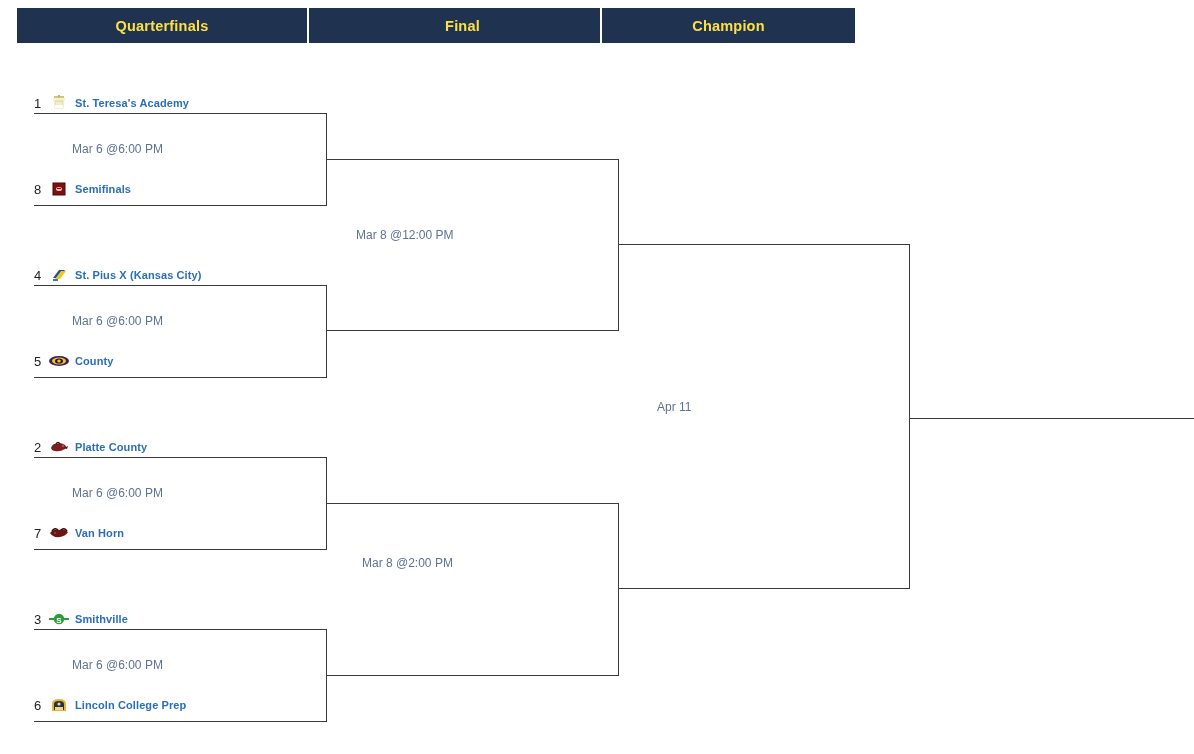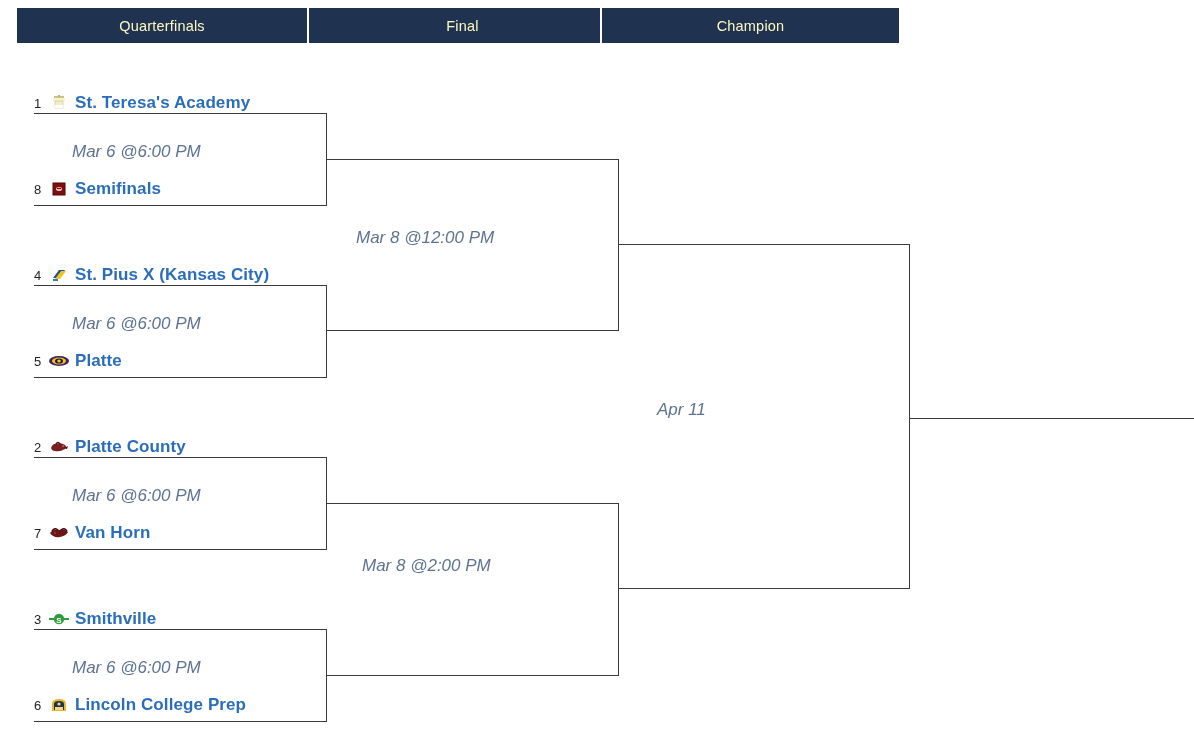--- a/index.html
+++ b/index.html
@@ -19,35 +19,35 @@
 
   
   #round-header {
     position: absolute;
     left: 17px; top: 8px;
     width: 1177px; height: 35px;
     display: flex;
   }
   .round-head {
     background: #1f3350;
-    color: #fef9c3;
+    color: #fde047;
     font-size: 14.5px;
-    font-weight: normal;
+    font-weight: bold;
     letter-spacing: .2px;
     display: flex;
     align-items: center;
     justify-content: center;
     height: 35px;
     margin-right: 2px;
   }
   .round-head:last-child { margin-right: 0; }
   .rh-qf  { width: 290px; }
   .rh-sf  { width: 291px; }
   .rh-fin { width: 291px; padding-left: 16px; }
-  .rh-ch  { width: 297px; }
+  .rh-ch  { width: 253px; }
 
   
   .team-row {
     position: absolute;
     height: 20px;
     display: flex;
     align-items: center;
     white-space: nowrap;
   }
   .seed {
@@ -60,33 +60,32 @@
   .logo {
     width: 22px;
     height: 16px;
     margin-right: 5px;
     flex: 0 0 auto;
     display: flex;
     align-items: center;
     justify-content: center;
   }
   .tname {
-    font-size: 17px;
+    font-size: 11px;
     font-weight: bold;
     color: #2a6ebb;
     letter-spacing: .1px;
   }
 
   
   .gdate {
     position: absolute;
-    font-size: 17px;
+    font-size: 12px;
     color: #5d7392;
     white-space: nowrap;
-    font-style: italic;
   }
 
   
   .bline { position: absolute; background: #3a3a3a; }
   .bline.h { height: 1px; }
   .bline.v { width: 1px; }
 </style>
 </head>
 <body>
 
@@ -150,21 +149,21 @@
   <div class="team-row" style="left:34px; top:351px;">
     <span class="seed">5</span>
     <span class="logo">
       <svg width="22" height="16" viewBox="0 0 22 16" aria-hidden="true">
         <ellipse cx="11" cy="8" rx="10" ry="5" fill="#3b2060"></ellipse>
         <ellipse cx="11" cy="8" rx="7" ry="3.4" fill="#f0c419"></ellipse>
         <ellipse cx="11" cy="8" rx="4" ry="2.6" fill="#1a0f33"></ellipse>
         <ellipse cx="11" cy="8" rx="1.8" ry="1.5" fill="#f0c419"></ellipse>
       </svg>
     </span>
-    <span class="tname">Platte</span>
+    <span class="tname">County</span>
   </div>
 
   <div class="bline h" style="left:34px; top:285px;  width:293px;"></div>
   <div class="bline v" style="left:326px; top:285px; height:93px;"></div>
   <div class="bline h" style="left:34px; top:377px;  width:293px;"></div>
   <div class="bline h" style="left:326px; top:330px; width:293px;"></div>
 
   <div class="bline v" style="left:618px; top:159px; height:172px;"></div>
   <div class="gdate" style="left:356px; top:228px;">Mar 8 @12:00 PM</div>
   <div class="bline h" style="left:618px; top:244px; width:292px;"></div>

